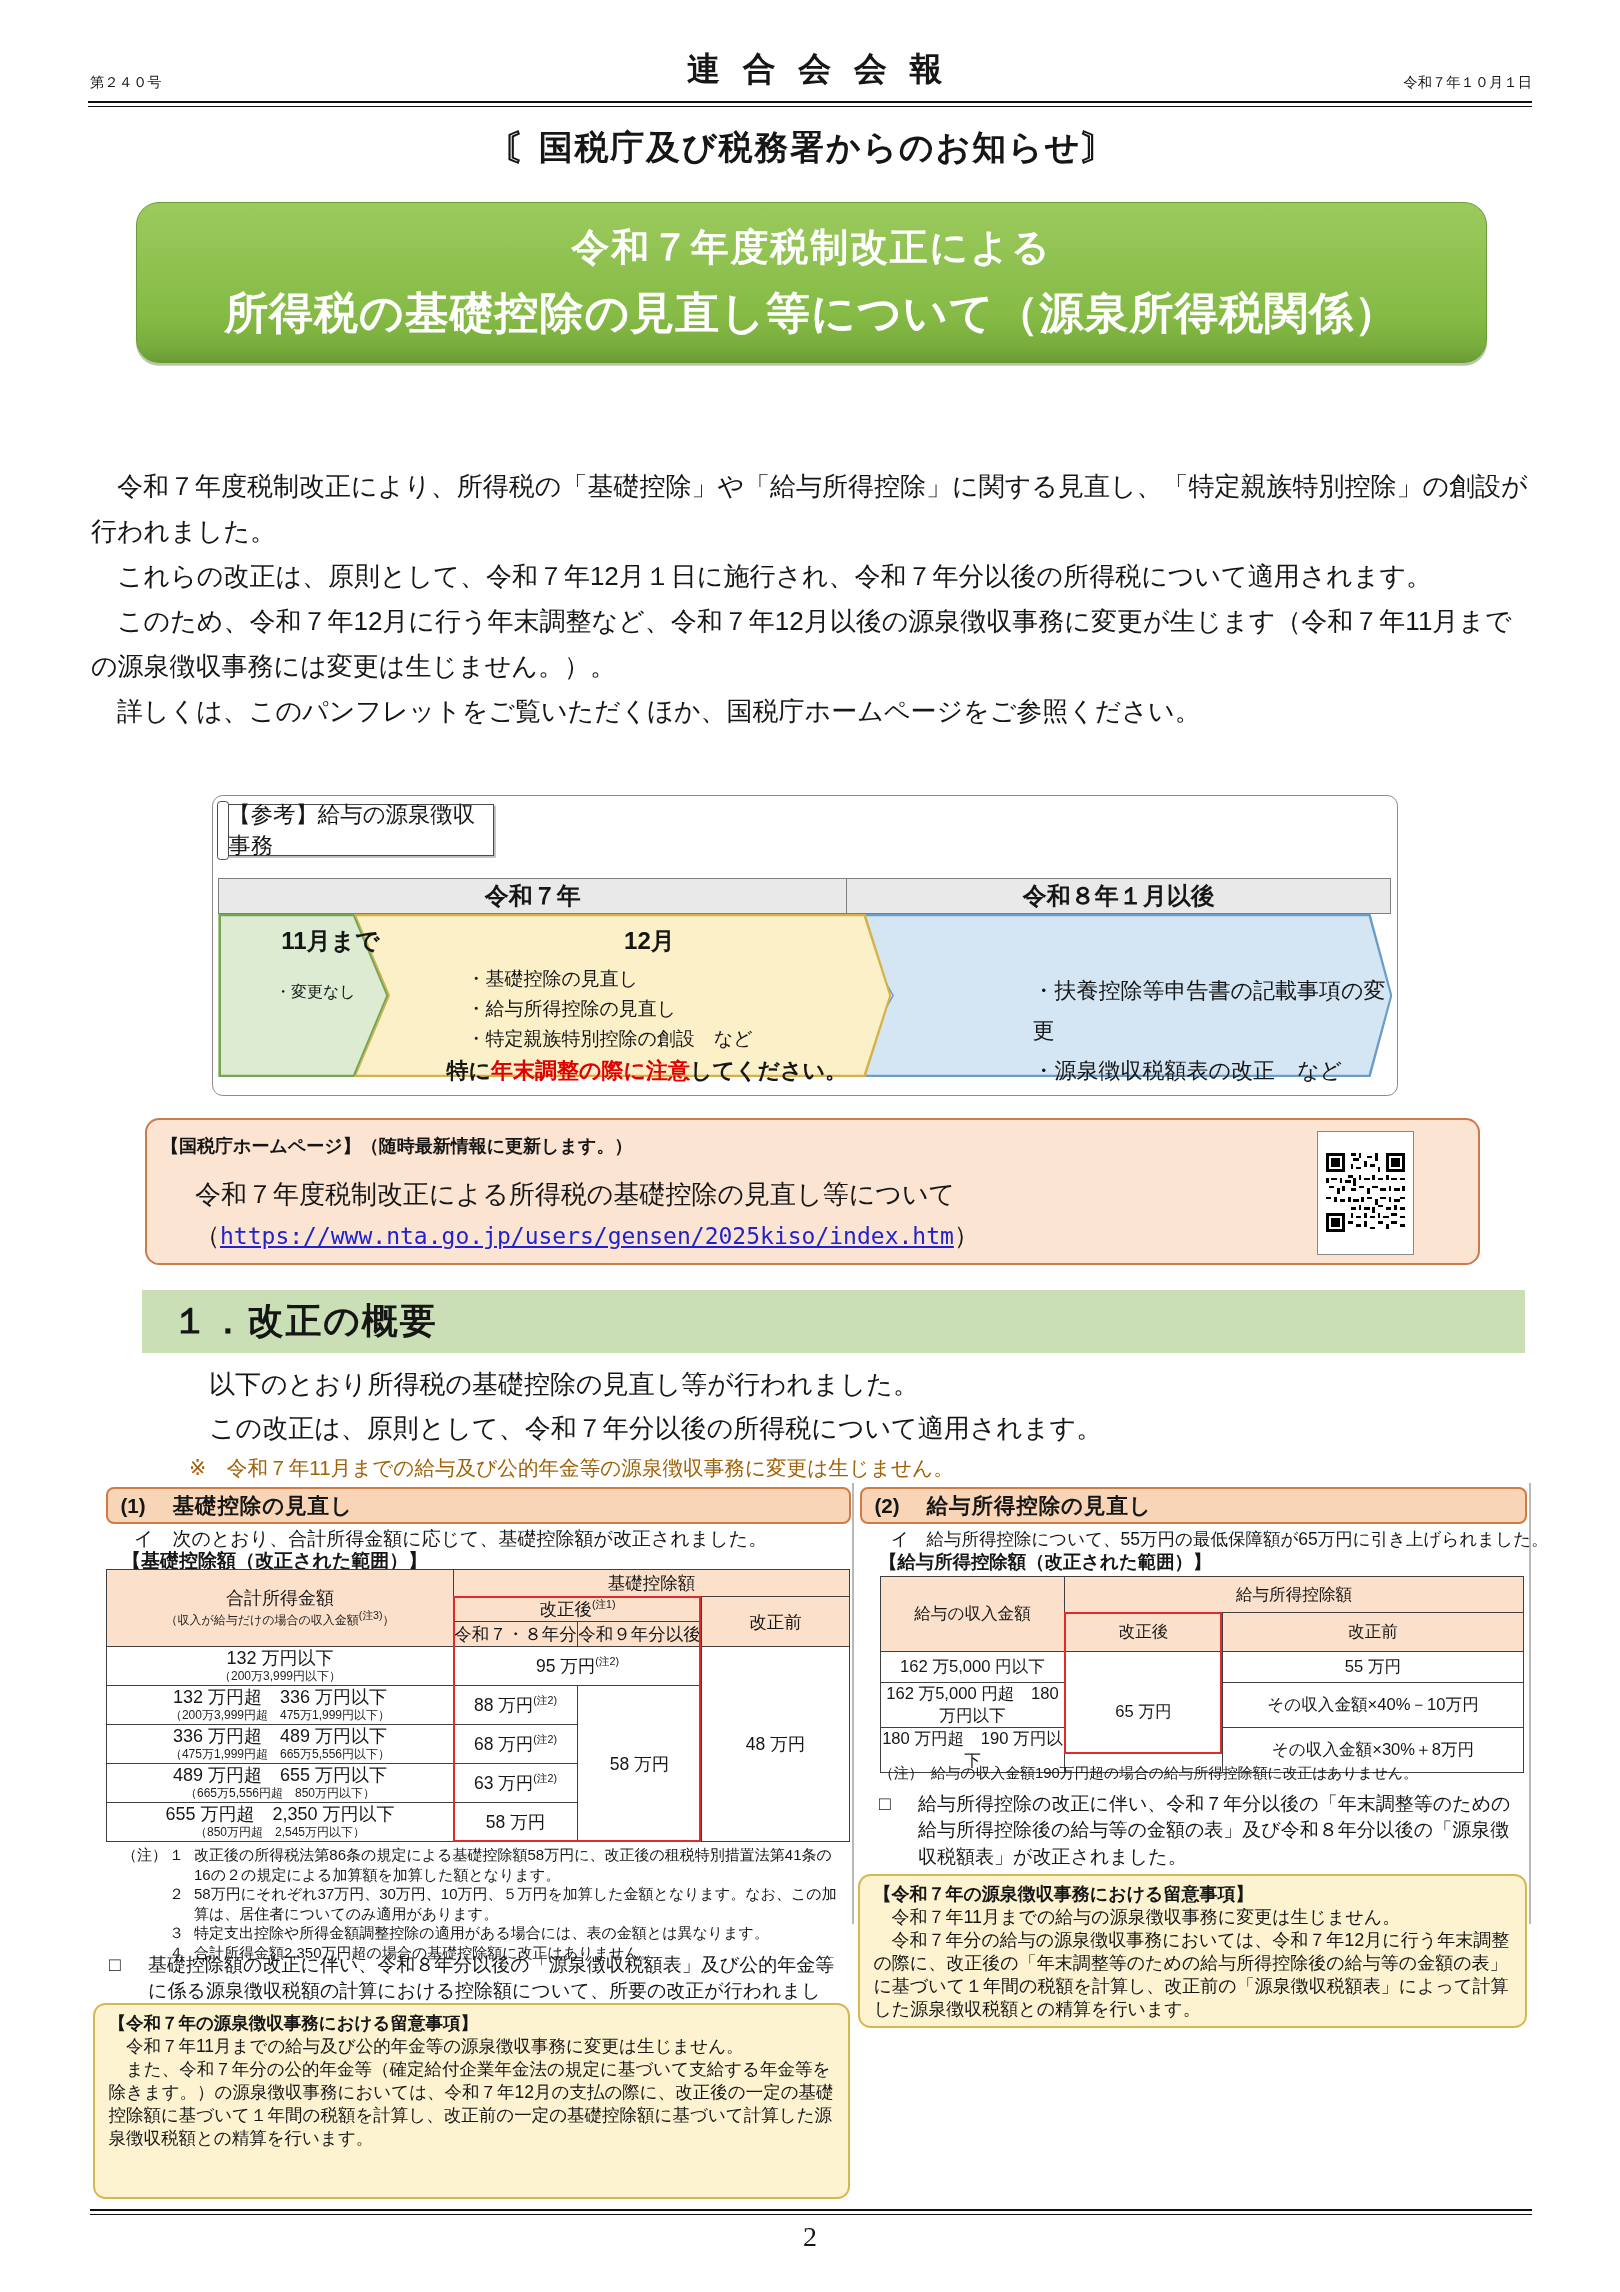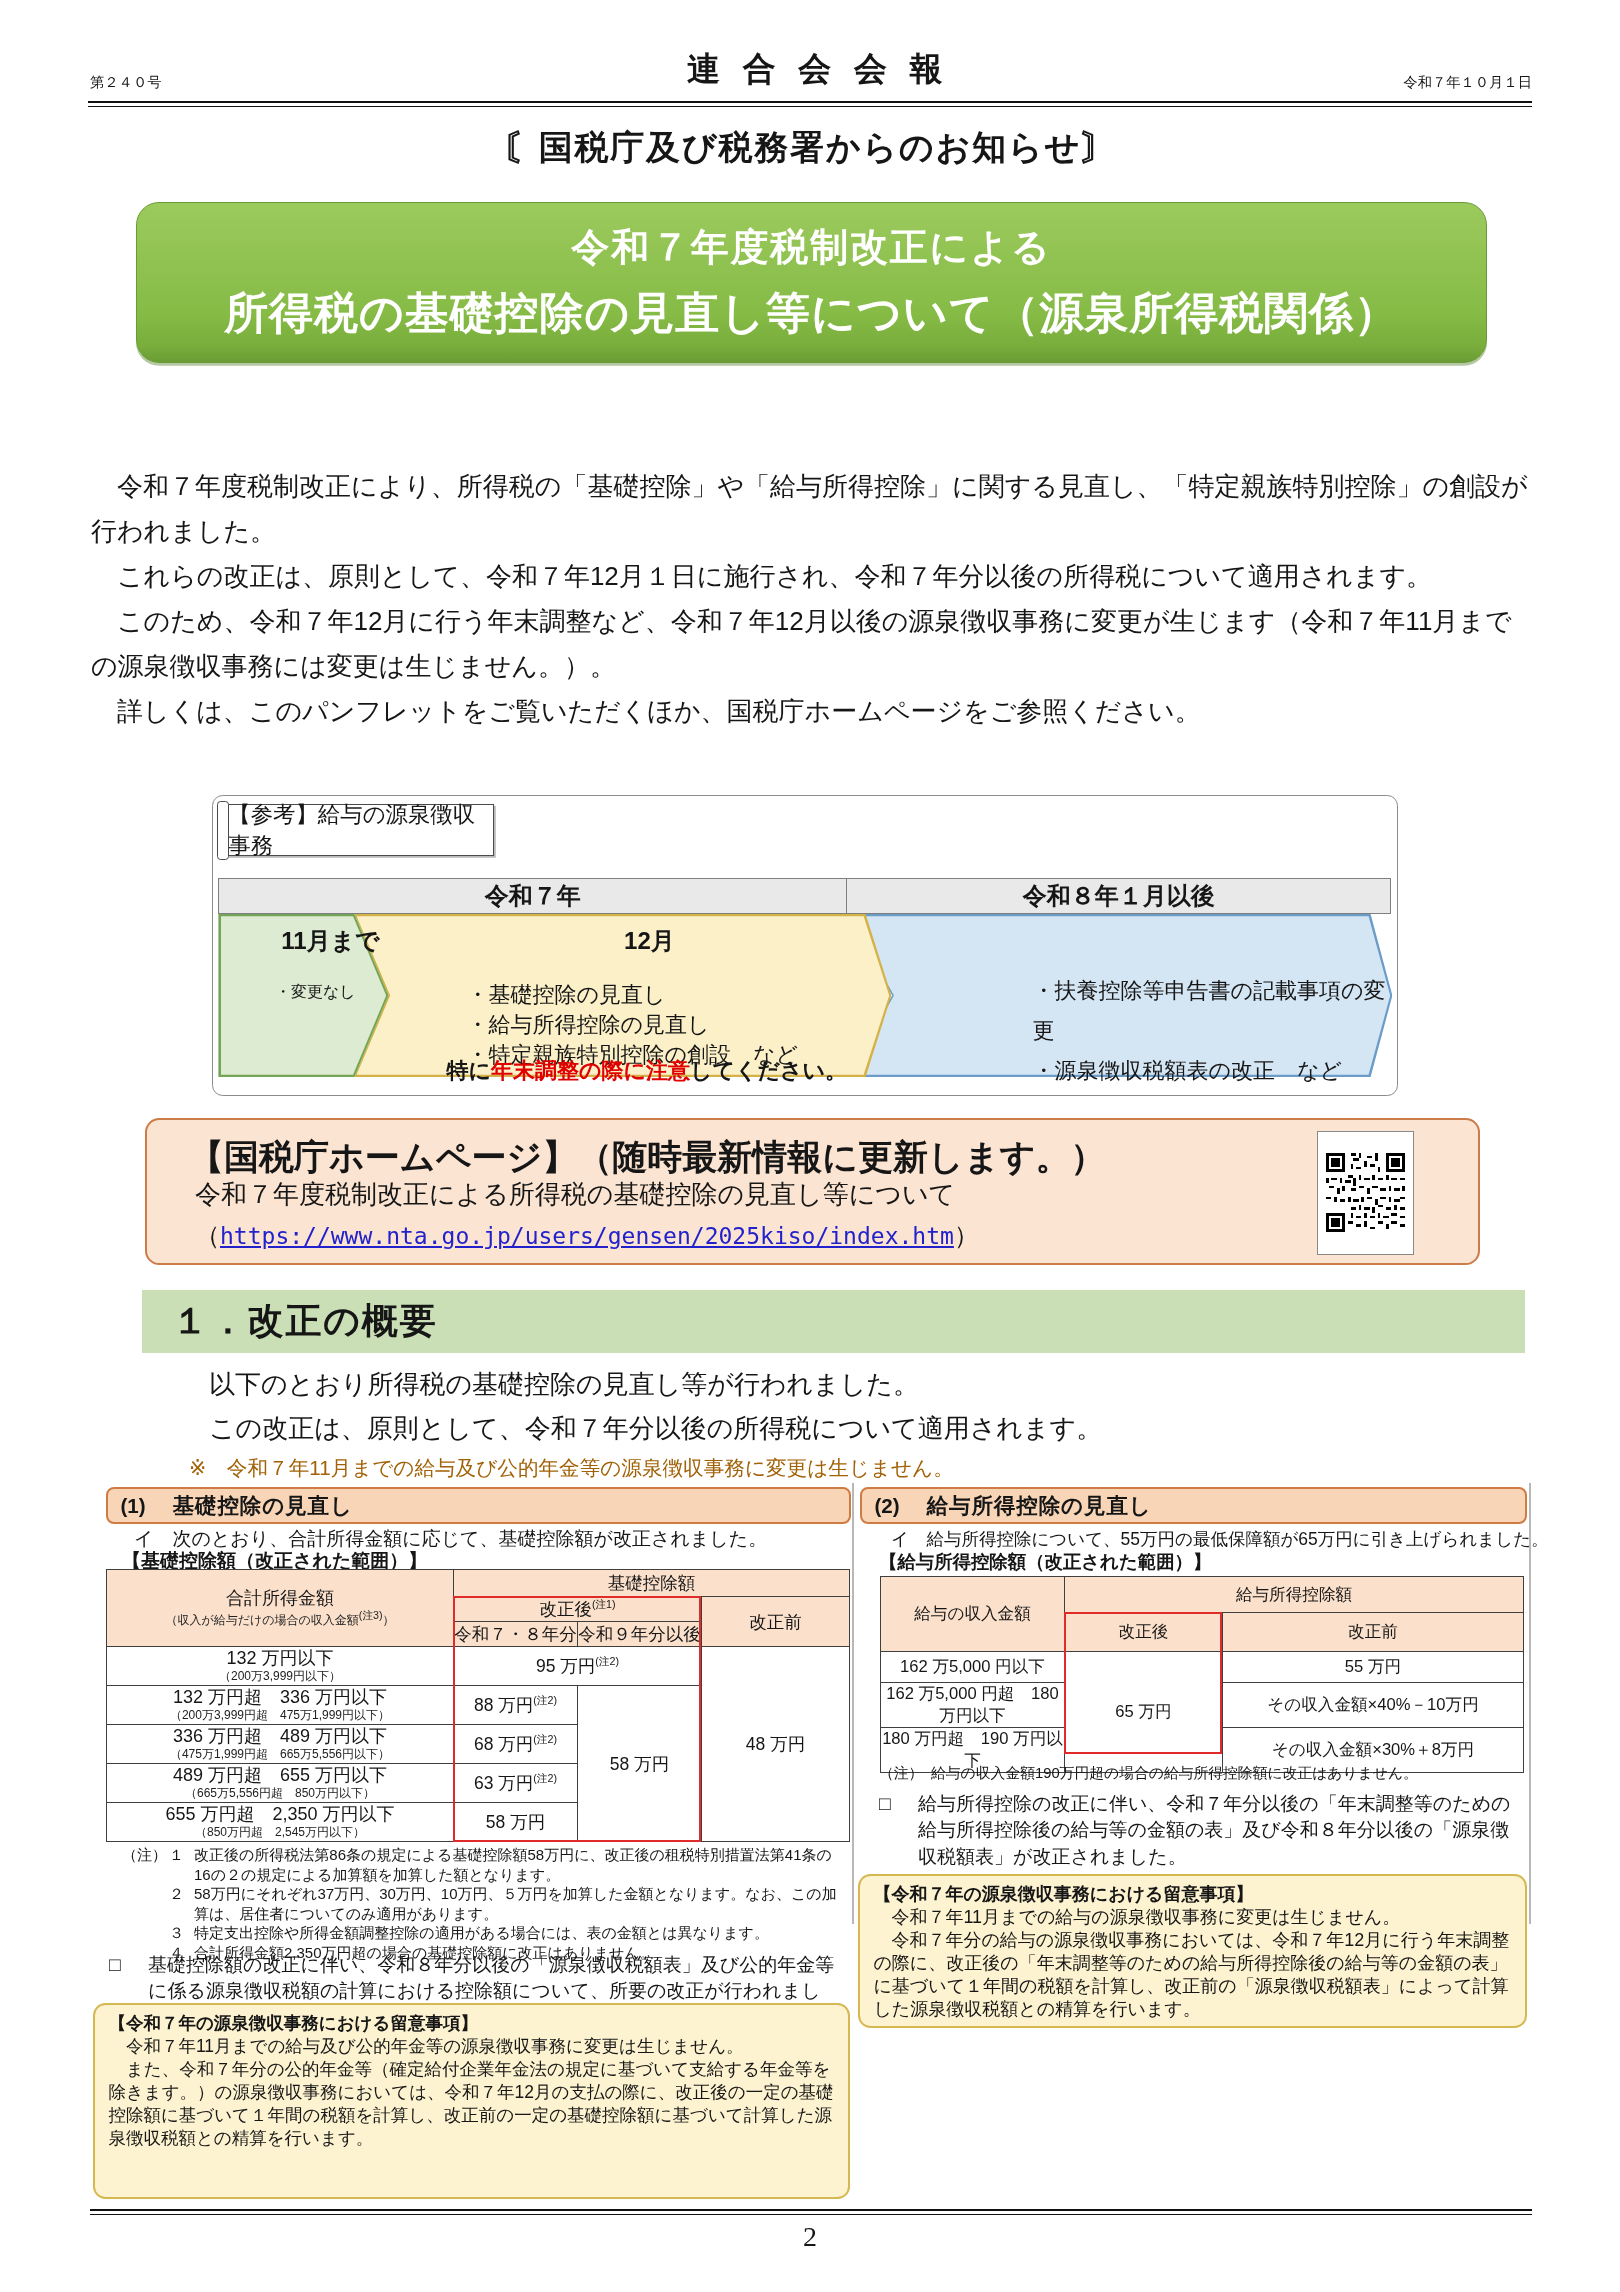--- a/index.html
+++ b/index.html
@@ -49,28 +49,28 @@
   .chev-yellow{left:136px;width:537px;z-index:2;}
   .chev-yellow .cbg{background:#d4b248;clip-path:polygon(0 0,95.2% 0,100% 50%,95.2% 100%,0 100%,6.3% 50%);}
   .chev-yellow .cfg{background:#fcf0c8;clip-path:polygon(0 0,95.2% 0,100% 50%,95.2% 100%,0 100%,6.3% 50%);}
   .chev-blue{left:629px;width:545px;z-index:1;}
   .chev-blue .cbg{background:#6b9dc8;clip-path:polygon(0 0,96% 0,100% 50%,96% 100%,0 100%,8.2% 50%);}
   .chev-blue .cfg{background:#d4e5f3;clip-path:polygon(0 0,96% 0,100% 50%,96% 100%,0 100%,8.2% 50%);}
   .band-text{position:absolute;z-index:5;padding-left:44px;}
   .nov-title{left:0;top:10.7px;width:136px;text-align:center;font-size:24px;font-weight:700;}
   .nov-item{left:12.5px;top:68px;font-size:16px;}
   .dec-title{left:136px;top:10.7px;width:502px;text-align:center;font-size:24px;font-weight:700;}
-  .dec-items{left:204px;top:50px;font-size:22px;line-height:30px;margin-top:16px;}
+  .dec-items{left:204px;top:50px;font-size:19px;line-height:30px;}
   .dec-caution{left:184px;top:142px;font-size:22px;font-weight:600;}
   .red-text{color:#e00000;}
   .future-items{left:770px;top:57px;font-size:22px;line-height:40px;}
 
   
   .hp-box{left:145px;top:1118px;width:1331px;height:143px;background:#fbe4d2;border:2.7px solid #cc7c49;border-radius:14.3px;}
-  .hp-l1{position:absolute;left:42px;top:14.3px;font-size:35px;font-weight:600;}
+  .hp-l1{position:absolute;left:14px;top:14.3px;font-size:18px;font-weight:600;}
   .hp-l2{position:absolute;left:48px;top:57px;font-size:26px;}
   .hp-l3{position:absolute;left:48px;top:99px;font-size:25px;}
   .hp-url{font-family:"DejaVu Sans Mono","Liberation Mono",monospace;color:#2222cc;text-decoration:underline;font-size:23px;}
   .qr-frame{position:absolute;left:1170px;top:10.7px;width:95px;height:122px;background:#fff;border:1.3px solid #8a8a8a;
             display:flex;align-items:center;justify-content:center;}
 
   
   .sec1-bar{left:142px;top:1290px;width:1383px;height:63px;background:#cadfb6;display:flex;align-items:center;}
   .sec1-bar span{margin-left:30px;font-size:36px;font-weight:700;letter-spacing:1.8px;}
   .ov-p1{left:209px;top:1367px;font-size:26px;}

